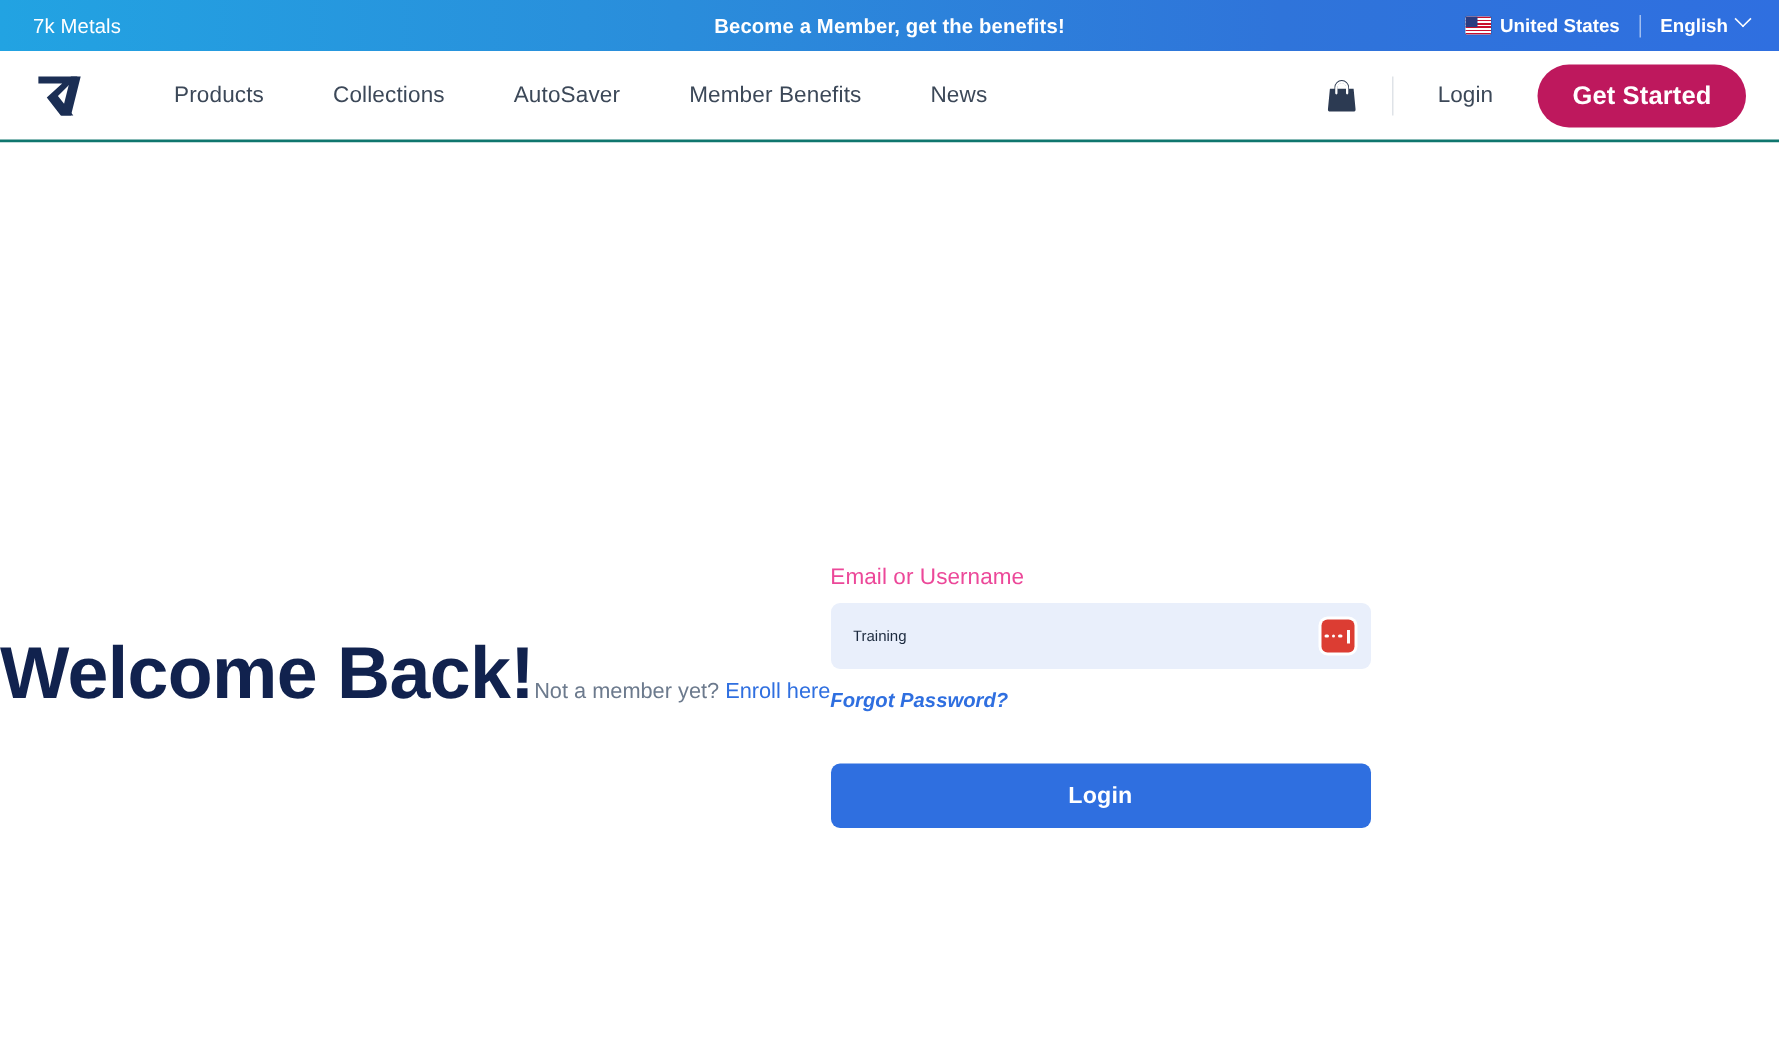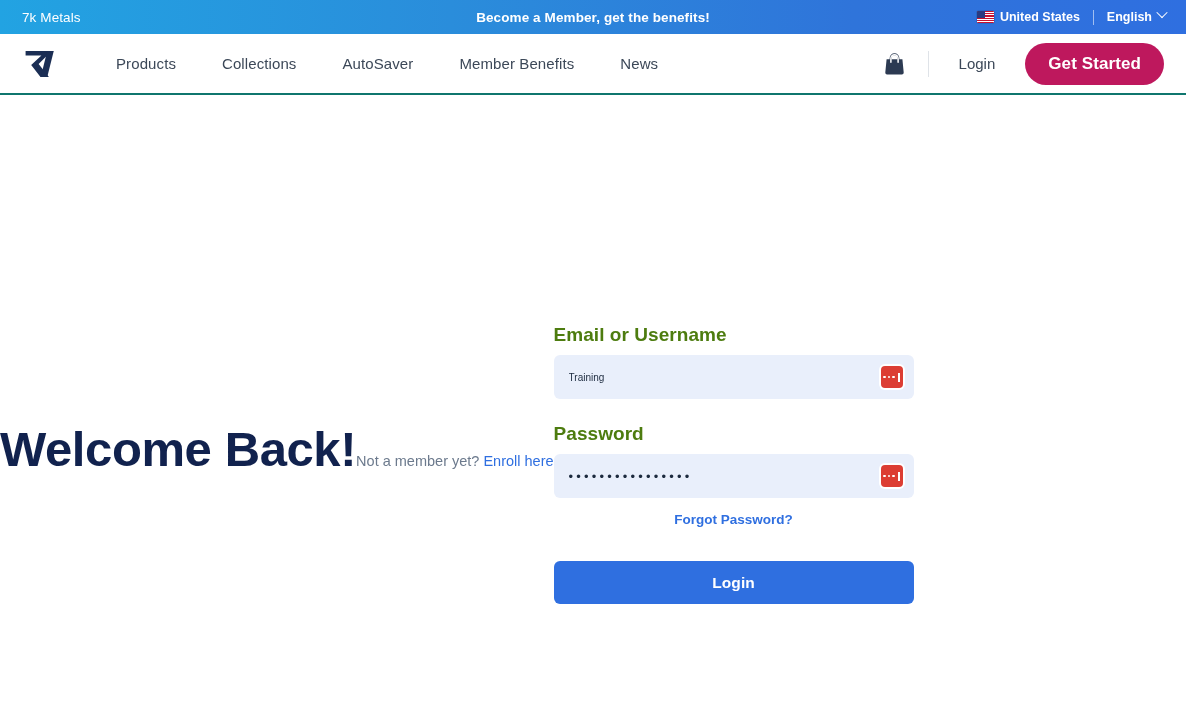--- a/index.html
+++ b/index.html
@@ -196,23 +196,23 @@
     color: #2f6fe0;
     text-decoration: none;
     cursor: pointer;
   }
 
   .form-wrap {
     width: 360px;
     margin-top: 29px;
   }
   .field-label {
-    font-size: 19px;
-    font-weight: bold;
-    color: #4d7c0f;
+    font-size: 15px;
+    font-weight: normal;
+    color: #ec4899;
     margin-bottom: 9px;
     display: block;
     letter-spacing: .05px;
   }
   .field-box {
     position: relative;
     width: 100%;
     height: 44px;
     background: #e9effb;
     border: none;
@@ -261,22 +261,23 @@
   .pwmgr-icon .caret {
     width: 1.8px; height: 9px;
     background: #ffffff;
     margin-left: 1.5px;
   }
 
   .field-group-2 { margin-top: 24px; }
 
   .forgot-row {
     width: 100%;
-    text-align: center;
+    text-align: left;
     margin-top: 12px;
+    font-style: italic;
   }
   .forgot-link {
     font-size: 13.5px;
     font-weight: bold;
     color: #2f6fe0;
     text-decoration: none;
     cursor: pointer;
   }
   .login-btn {
     width: 100%;
@@ -367,32 +368,20 @@
         <input class="field-input" type="text" value="Training" style="">
         <span class="pwmgr-icon">
           <span class="dot"></span>
             <span class="dot"></span>
             <span class="dot"></span>
             <span class="caret"></span>
         </span>
       </div>
     </div>
 
-    <div class="field-group-2">
-      <label class="field-label">Password</label>
-      <div class="field-box">
-        <span class="field-dots">••••••••••••••••</span>
-        <span class="pwmgr-icon">
-          <span class="dot"></span>
-            <span class="dot"></span>
-            <span class="dot"></span>
-            <span class="caret"></span>
-        </span>
-      </div>
-    </div>
 
     <div class="forgot-row">
       <a class="forgot-link" href="#">Forgot Password?</a>
     </div>
 
     <button class="login-btn">Login</button>
   </form>
 </div>
 
 </body></html>

